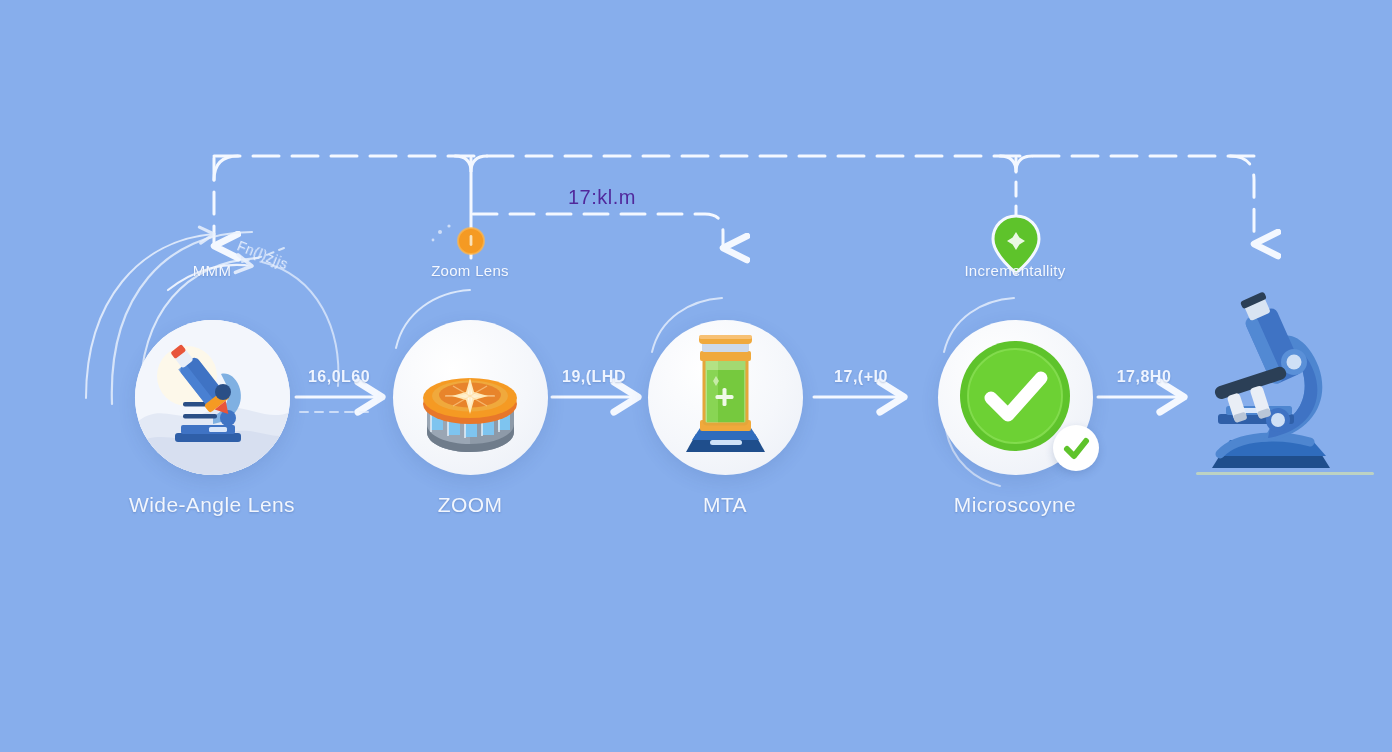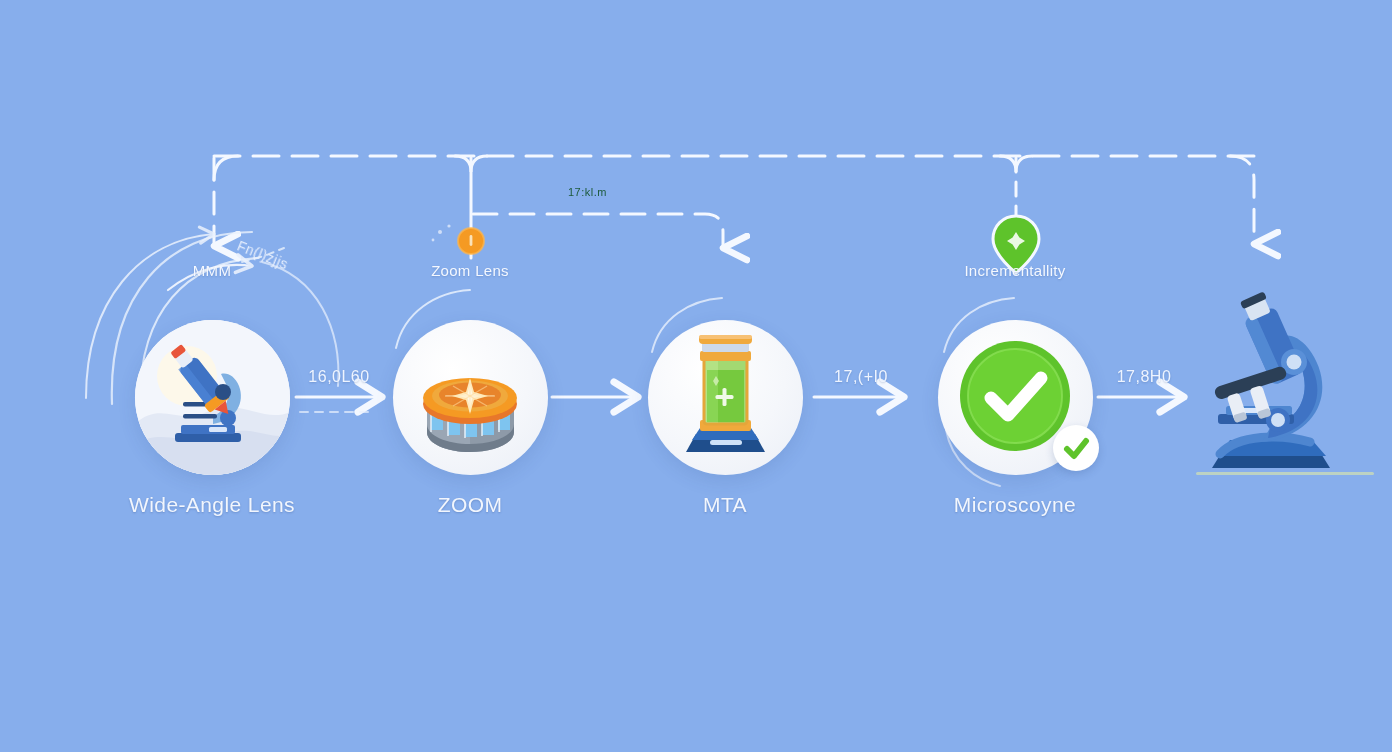--- a/index.html
+++ b/index.html
@@ -34,20 +34,21 @@
     white-space:nowrap;
   }
 
   
   .conn{position:absolute;height:40px;}
   .conn .lbl{
     position:absolute;top:-4px;left:0;width:100%;text-align:center;
     font-size:16px;color:#eef4ff;letter-spacing:.5px;
     text-shadow:0 1px 2px rgba(40,70,130,.25);
     filter:blur(.25px);
+    font-weight:bold;
   }
 
   
   .icon-wrap{position:absolute;inset:0;display:flex;align-items:center;justify-content:center;}
 
   .badge-check{
     position:absolute;right:-6px;bottom:4px;width:46px;height:46px;border-radius:50%;
     background:#fff;box-shadow:0 3px 8px rgba(40,70,130,.2);
     display:flex;align-items:center;justify-content:center;
   }
@@ -123,27 +124,30 @@
     <g>
       <path d="M1016 216 c-13 0 -23 10 -23 23 c0 16 23 34 23 34 s23 -18 23 -34 c0 -13 -10 -23 -23 -23 z" fill="#5ec32b"></path>
       <path d="M1016 216 c-13 0 -23 10 -23 23 c0 16 23 34 23 34 s23 -18 23 -34 c0 -13 -10 -23 -23 -23 z" fill="none" stroke="#f4f8ff" stroke-width="3"></path>
       <path d="M1016 232 l3.4 5.6 l5.6 3.4 l-5.6 3.4 l-3.4 5.6 l-3.4 -5.6 l-5.6 -3.4 l5.6 -3.4 z" fill="#eaf9e2"></path>
     </g>
   </svg>
 
   <div class="layer">
     <div style="position:absolute;left:236px;top:247px;font-size:14px;color:#eef4ff;
                 transform:rotate(22deg);letter-spacing:.5px;filter:blur(.4px);opacity:.92;">Fn(l)zjjs</div>
-    <div style="position:absolute;left:568px;top:186px;font-size:11px;color:#14532d;
+    <div style="position:absolute;left:568px;top:186px;font-size:20px;color:#4c1d95;
                 letter-spacing:.5px;filter:blur(.4px);opacity:.92;">17:kl.m</div>
   </div>
 
   <div class="layer">
     <div class="conn" style="left:286px;top:372px;width:106px;">
       <div class="lbl">16,0L60</div>
+    </div>
+    <div class="conn" style="left:540px;top:372px;width:108px;">
+      <div class="lbl">19,(LHD</div>
     </div>
     <div class="conn" style="left:808px;top:372px;width:106px;">
       <div class="lbl">17,(+I0</div>
     </div>
     <div class="conn" style="left:1092px;top:372px;width:104px;">
       <div class="lbl">17,8H0</div>
     </div>
   </div>
 
   <div class="stage">

